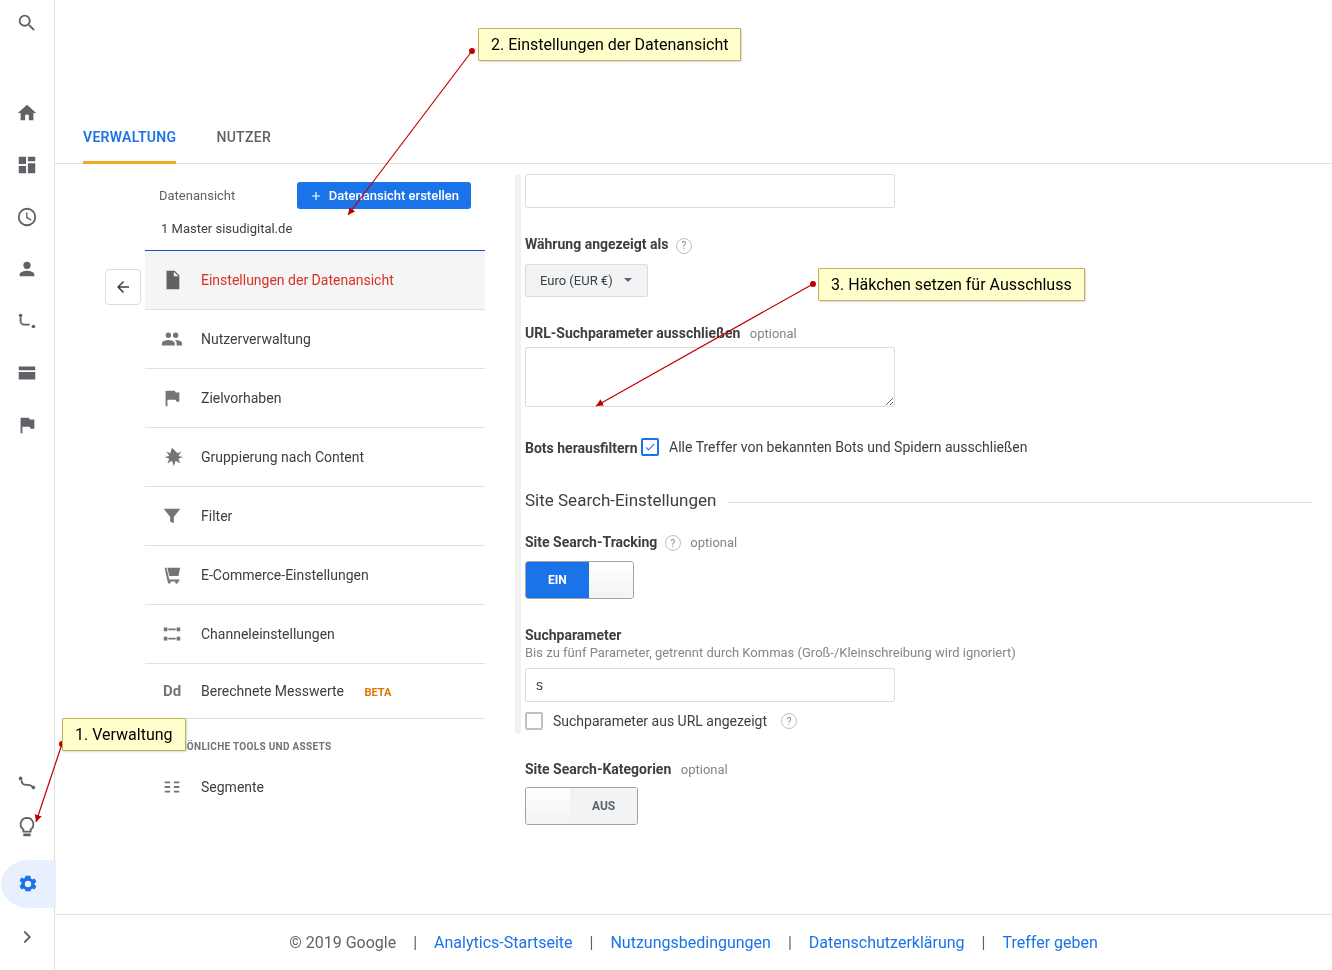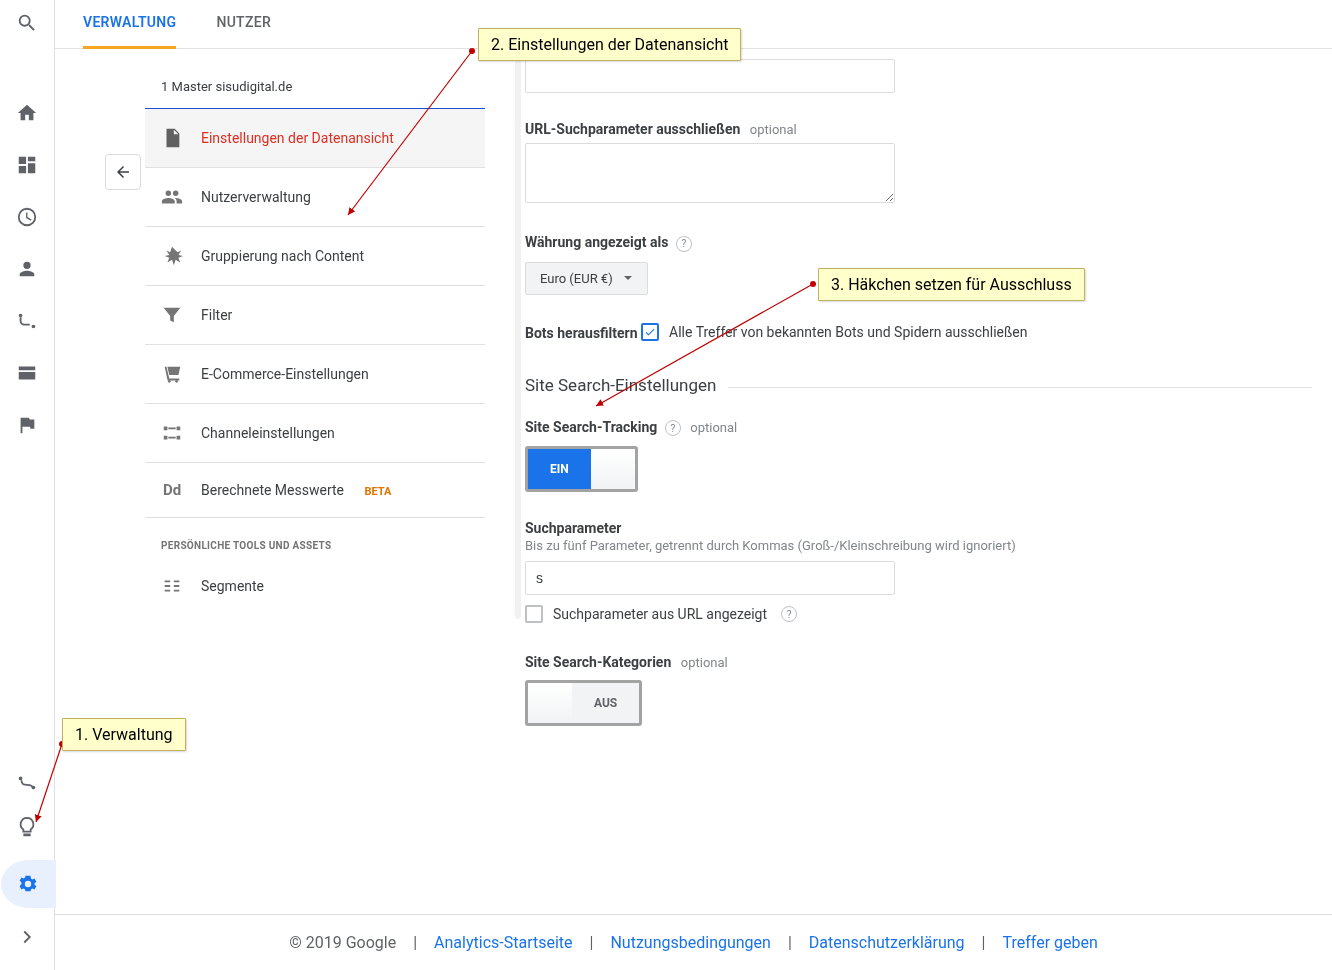--- a/index.html
+++ b/index.html
@@ -1,17 +1,17 @@
 <!DOCTYPE html>
 <html><head>
 <meta charset="utf-8">
 <style>
   * { margin:0; padding:0; box-sizing:border-box; }
   body { font-family: Roboto, Arial, sans-serif; background:#fff; color:#3c4043; width:1332px; height:970px; overflow:hidden; position:relative; }
-  .layout { display:flex; height:100%; }
+  .layout { display:flex; height:100%;align-items:center; }
   
   .rail { width:55px; background:#fff; border-right:1px solid #e0e0e0; display:flex; flex-direction:column; align-items:center; padding-top:12px; gap:26px; position:relative; height:100%; }
   .rail .icon, .rail svg { width:22px; height:22px; fill:#5f6368; }
   .rail .bottom { margin-top:auto; display:flex; flex-direction:column; align-items:center; gap:18px; padding-bottom:18px; }
   .gear-active { background:#e8f0fe; border-radius:50% 0 0 50%; width:55px; height:48px; display:flex; align-items:center; justify-content:center; position:relative; left:1px;}
   .gear-active svg { fill:#1a73e8; }
   
   .main { flex:1; display:flex; flex-direction:column; }
   .tabs { display:flex; gap:40px; padding:14px 0 0 28px; border-bottom:1px solid #e0e0e0; }
   .tab { font-size:14px; font-weight:500; letter-spacing:.3px; color:#5f6368; padding-bottom:16px; cursor:pointer; }
@@ -41,21 +41,21 @@
   .hint-icon{display:inline-flex;width:16px;height:16px;border:1px solid #bdc1c6;border-radius:50%;align-items:center;justify-content:center;font-size:10px;color:#80868b;margin-left:4px;}
   .dropdown-btn{background:#f1f3f4;border:1px solid #dadce0;padding:8px 14px;font-size:13px;color:#3c4043;display:inline-flex;align-items:center;gap:10px;cursor:pointer;border-radius:2px;}
   .dropdown-btn svg{width:10px;height:10px;fill:#5f6368;}
   .checkbox{display:inline-flex;align-items:center;gap:10px;font-size:14px;color:#3c4043;}
   .checkbox .box{width:18px;height:18px;border:2px solid #1a73e8;border-radius:2px;display:flex;align-items:center;justify-content:center;}
   .checkbox .box.checked svg{width:12px;height:12px;fill:#1a73e8;}
   .checkbox .box.unchecked{border-color:#bdc1c6;}
   .section-title{font-size:17px;color:#3c4043;padding-bottom:6px;}
   .section-divider{display:flex;align-items:center;gap:12px;margin-bottom:18px;}
   .section-divider .line{flex:1;height:1px;background:#e0e0e0;}
-  .toggle{display:inline-flex;border:3px solid #a3a3a3;border-radius:3px;overflow:hidden;height:46px;}
+  .toggle{display:inline-flex;border:1px solid #a3a3a3;border-radius:3px;overflow:hidden;height:38px;}
   .toggle .on{background:#1a73e8;color:#fff;font-size:12px;font-weight:700;padding:0 22px;display:flex;align-items:center;}
   .toggle .off{background:linear-gradient(#fff,#f1f3f4);width:44px;}
   .toggle.grey .on{background:linear-gradient(#fff,#f1f3f4);width:44px;}
   .toggle.grey .off-label{background:#f1f3f4;color:#5f6368;font-size:12px;font-weight:700;padding:0 22px;display:flex;align-items:center;}
   .hint-text{color:#80868b;font-size:13px;margin-top:2px;}
   
   .footer{position:absolute;bottom:0;left:55px;right:0;height:56px;border-top:1px solid #e0e0e0;background:#fff;display:flex;align-items:center;justify-content:center;font-size:16px;color:#5f6368;gap:17px;}
   .footer a{color:#1a73e8;text-decoration:none;}
   .footer .sep{color:#5f6368;}
   
@@ -123,33 +123,49 @@
     </div>
 
     <div class="content">
 
       <div class="col-menu">
         <div class="back-arrow">
             <svg viewBox="0 0 24 24">
               <path d="M20 11H7.8l5.6-5.6L12 4l-8 8 8 8 1.4-1.4L7.8 13H20z"></path>
             </svg>
           </div>
+        <div class="view-hdr">
+          <span>Datenansicht</span>
+          <span style="flex:1"></span>
+          <span class="btn-blue">
+            <svg viewBox="0 0 24 24">
+                <path d="M19 13h-6v6h-2v-6H5v-2h6V5h2v6h6z"></path>
+              </svg>
+            <span>Datenansicht erstellen</span>
+          </span>
+        </div>
         <div class="view-name">1 Master sisudigital.de</div>
 
         <div class="menu-item active">
           <svg viewBox="0 0 24 24">
               <path d="M6 2h9l5 5v15H6zM14 3v5h5"></path>
             </svg>
           <span>Einstellungen der Datenansicht</span>
         </div>
         <div class="menu-item">
           <svg viewBox="0 0 24 24">
               <path d="M16 11a3 3 0 100-6 3 3 0 000 6zm-8 0a3 3 0 100-6 3 3 0 000 6zm0 2c-2.33 0-7 1.17-7 3.5V19h14v-2.5c0-2.33-4.67-3.5-7-3.5zm8 0c-.29 0-.62.02-.97.05 1.16.84 1.97 1.97 1.97 3.45V19h6v-2.5c0-2.33-4.67-3.5-7-3.5z"></path>
             </svg>
           <span>Nutzerverwaltung</span>
+        </div>
+        <div class="menu-item">
+          <svg viewBox="0 0 24 24">
+              <path d="M5 3v18h2v-7h9l1 2h3V6h-4l-1-2H5z"></path>
+            </svg>
+          <span>Zielvorhaben</span>
         </div>
         <div class="menu-item">
           <svg viewBox="0 0 24 24">
               <path d="M12 2l-2 6-4-2 3 5-5 1 5 2-2 5 5-3 2 6 2-6 5 3-2-5 5-2-5-1 3-5-4 2z"></path>
             </svg>
           <span>Gruppierung nach Content</span>
         </div>
         <div class="menu-item">
           <svg viewBox="0 0 24 24">
               <path d="M3 4h18l-7 9v7l-4-2v-5z"></path>
@@ -183,37 +199,37 @@
         </div>
       </div>
 
       <div class="col-form">
         <div class="col-form-scroll">
             <div class="scroll-track"></div>
           </div>
 
         <div class="field">
           <input type="text" style="width: 370px;">
-        </div>
-
-        <div class="field">
-          <span class="label">URL-Suchparameter ausschließen</span>
-          <span class="optional">optional</span><br>
-          <textarea style="width: 370px; height: 60px; margin-top: 6px; resize: vertical;"></textarea>
         </div>
 
         <div class="field">
           <span class="label">Währung angezeigt als</span>
           <span class="hint-icon">?</span><br>
           <div class="dropdown-btn" style="margin-top:10px">
             <span>Euro (EUR €)</span>
             <svg viewBox="0 0 10 10">
                 <path d="M1 3l4 4 4-4z"></path>
               </svg>
           </div>
+        </div>
+
+        <div class="field">
+          <span class="label">URL-Suchparameter ausschließen</span>
+          <span class="optional">optional</span><br>
+          <textarea style="width: 370px; height: 60px; margin-top: 6px; resize: vertical;"></textarea>
         </div>
 
         <div class="field">
           <div class="label" style="margin-bottom:6px">Bots herausfiltern</div>
           <label class="checkbox">
             <span class="box checked">
                 <svg viewBox="0 0 24 24">
                   <path d="M9 16.2L4.8 12l-1.4 1.4L9 19 21 7l-1.4-1.4z"></path>
                 </svg>
               </span>

